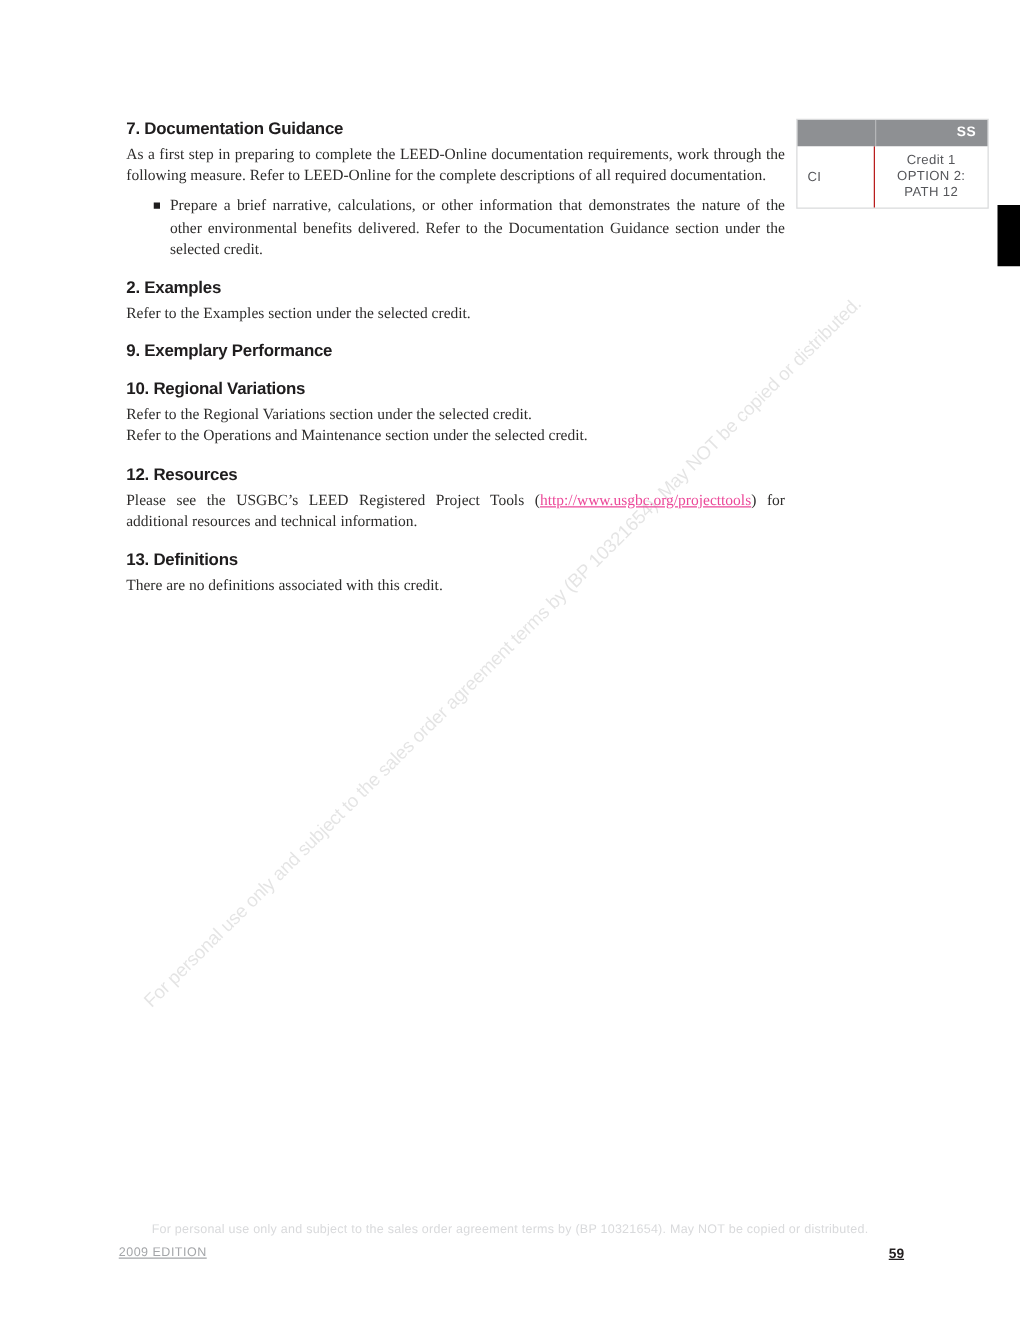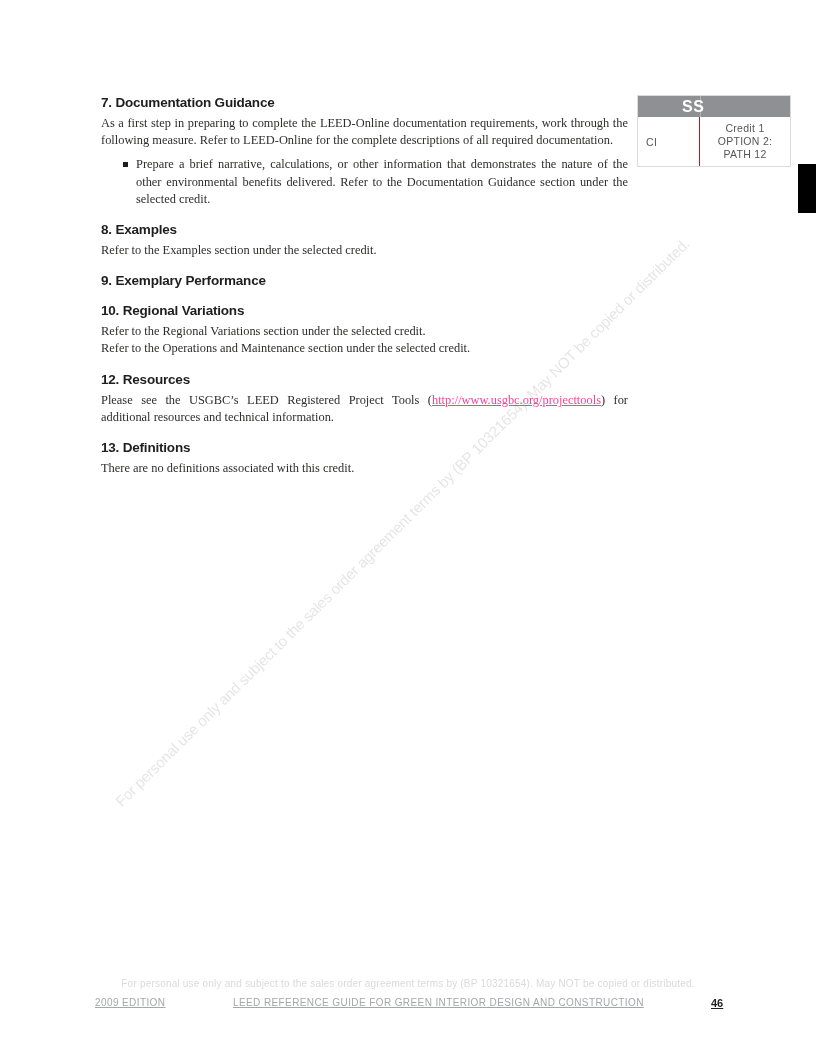--- a/index.html
+++ b/index.html
@@ -71,22 +71,23 @@
     z-index: 2;
     background: #ffffff;
   }
   .credit-table-header {
     position: relative;
     height: 21px;
     line-height: 21px;
     background: #8e9093;
     color: #ffffff;
     font-weight: bold;
-    font-size: 16px;
+    font-size: 11px;
     letter-spacing: 0.5px;
+    text-align: right;
     padding-right: 9px;
     padding-left: 44px;
   }
   .credit-table-header .col-split {
     position: absolute;
     left: 62px;
     top: 0;
     width: 1px;
     height: 100%;
     background: rgba(255,255,255,0.35);
@@ -187,21 +188,21 @@
       <p>As a first step in preparing to complete the LEED-Online documentation requirements, work through the following measure. Refer to LEED-Online for the complete descriptions of all required documentation.</p>
       <div class="bullet-list">
         <div class="bullet-item">
           <span class="bullet-square"></span>
           <span>Prepare a brief narrative, calculations, or other information that demonstrates the nature of the other environmental benefits delivered. Refer to the Documentation Guidance section under the selected credit.</span>
         </div>
       </div>
     </section>
 
     <section>
-      <h2>8. Examples</h2>
+      <h2>2. Examples</h2>
       <p>Refer to the Examples section under the selected credit.</p>
     </section>
 
     <section>
       <h2>9. Exemplary Performance</h2>
     </section>
 
     <section>
       <h2>10. Regional Variations</h2>
       <p>Refer to the Regional Variations section under the selected credit.</p>
@@ -239,16 +240,15 @@
       </div>
     </div>
   </div>
 
   <div class="black-tab"></div>
 
   <div class="watermark">For personal use only and subject to the sales order agreement terms by (BP 10321654). May NOT be copied or distributed.</div>
 
   <div class="footer-disclaimer">For personal use only and subject to the sales order agreement terms by (BP 10321654). May NOT be copied or distributed.</div>
   <div class="footer-edition">2009 EDITION</div>
-  <div class="footer-title">LEED REFERENCE GUIDE FOR GREEN INTERIOR DESIGN AND CONSTRUCTION</div>
-  <div class="footer-page">46</div>
+  <div class="footer-page">59</div>
 
 </div>
 
 </body></html>

